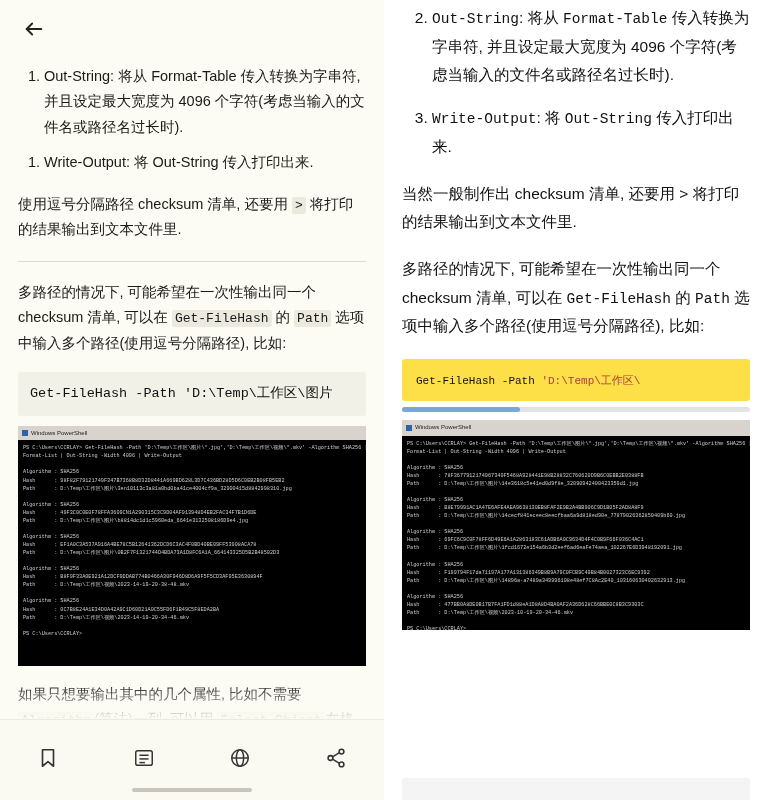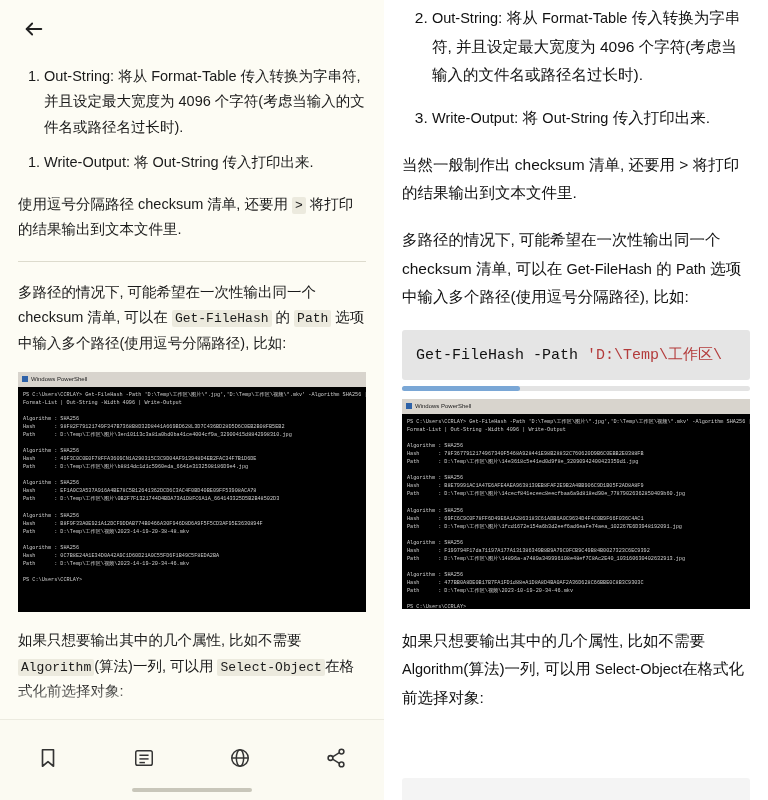--- a/index.html
+++ b/index.html
@@ -149,29 +149,29 @@
     font-size: 15.5px;
     line-height: 1.85;
   }
   .article-right ol {
     margin: 4px 0 10px 0;
     padding-left: 30px;
   }
   .article-right li { margin-bottom: 14px; }
   .article-right p { margin: 18px 0; }
   .code-r {
-    font-family: Liberation Sans, sans-serif;
+    font-family: Liberation Mono, monospace;
     font-size: 14.5px;
   }
   .codeblock-right {
-    background: #e5e5e5;
+    background: #fde047;
     border-radius: 3px;
     padding: 12px 14px 10px 14px;
     font-family: "Liberation Mono", monospace;
-    font-size: 15px;
+    font-size: 11px;
     white-space: nowrap;
     overflow: hidden;
     color: #111;
     margin: 10px 0 0 0;
   }
   .scroll-track {
     height: 5px;
     background: #e3e3e3;
     border-radius: 3px;
     margin: 6px 0 0 0;
@@ -224,20 +224,21 @@
       <ol>
         <li><span>Write-Output: 将 Out-String 传入打印出来.</span></li>
       </ol>
 
       <p><span>使用逗号分隔路径 checksum 清单, 还要用 </span><span class="code-gray">&gt;</span><span> 将打印的结果输出到文本文件里.</span></p>
 
       <hr class="hr">
 
       <p><span>多路径的情况下, 可能希望在一次性输出同一个 checksum 清单, 可以在 </span><span class="code-gray">Get-FileHash</span><span> 的 </span><span class="code-gray">Path</span><span> 选项中输入多个路径(使用逗号分隔路径), 比如:</span></p>
 
+      <div class="codeblock-left"><span>Get-FileHash -Path 'D:\Temp\工作区\图片</span></div>
 
       <div class="term term-left">
         <div class="term-title">
           <span class="ticon"></span>
           <span>Windows PowerShell</span>
         </div>
         <div class="term-body g" id="left-term">PS C:\Users\CCRLAY&gt; Get-FileHash -Path 'D:\Temp\工作区\图片\*.jpg','D:\Temp\工作区\视频\*.mkv' -Algorithm SHA256 | 
 Format-List | Out-String -Width 4096 | Write-Output
 
 Algorithm : SHA256
@@ -357,18 +358,17 @@
 Hash      : F199794F17da71197A177A131386349B8B9A79C0FCB9C49B84B0027323C6EC9392
 Path      : D:\Temp\工作区\图片\14896a-a7489a349996108e48ef7C8Ac2E40_103160630402632913.jpg
 
 Algorithm : SHA256
 Hash      : 477BB0A8DE0B17B7FA1FD1d88eA1D8A8D4BA0AF2A36D628C66BBE0C8B3C9303C
 Path      : D:\Temp\工作区\视频\2023-10-19-20-34-46.mkv
 
 PS C:\Users\CCRLAY&gt;</div>
       </div>
 
-      <p><span>如果只想要输出其中的几个属性, 比如不需要 </span><span class="code-r">Algorithm</span><span>(算法)一列, 可以用 </span><span class="code-r">Select-Object</span><span>在格式化前选择对象:</span></p>
     </div>
     <div class="partial-code"></div>
   </div>
 
 </div>
 
 </body></html>

